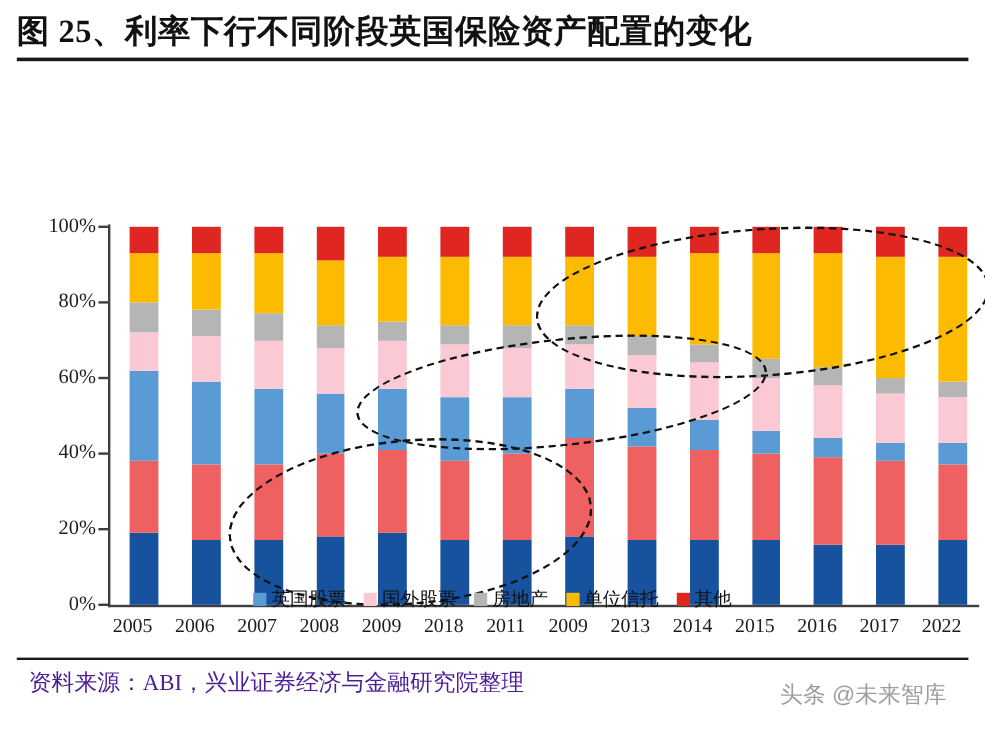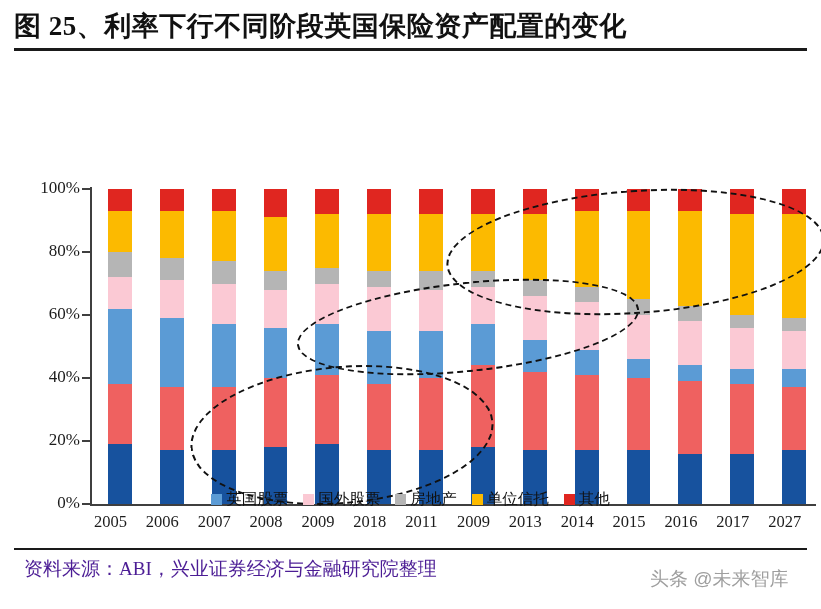--- a/index.html
+++ b/index.html
@@ -274,21 +274,21 @@
         <div class="xlab" style="left: 159.571px; width: 51.8571px;">2008</div>
         <div class="xlab" style="left: 211.429px; width: 51.8571px;">2009</div>
         <div class="xlab" style="left: 263.286px; width: 51.8571px;">2018</div>
         <div class="xlab" style="left: 315.143px; width: 51.8571px;">2011</div>
         <div class="xlab" style="left: 367px; width: 51.8571px;">2009</div>
         <div class="xlab" style="left: 418.857px; width: 51.8571px;">2013</div>
         <div class="xlab" style="left: 470.714px; width: 51.8571px;">2014</div>
         <div class="xlab" style="left: 522.571px; width: 51.8571px;">2015</div>
         <div class="xlab" style="left: 574.429px; width: 51.8571px;">2016</div>
         <div class="xlab" style="left: 626.286px; width: 51.8571px;">2017</div>
-        <div class="xlab" style="left: 678.143px; width: 51.8571px;">2027</div>
+        <div class="xlab" style="left: 678.143px; width: 51.8571px;">2022</div>
       </div>
   </div>
 
   <div class="legend">
       <div class="leg-item">
         <span class="leg-swatch" style="background: rgb(91, 155, 213);"></span>
         <span class="leg-text">英国股票</span>
       </div>
       <div class="leg-item">
         <span class="leg-swatch" style="background: rgb(251, 201, 212);"></span>

